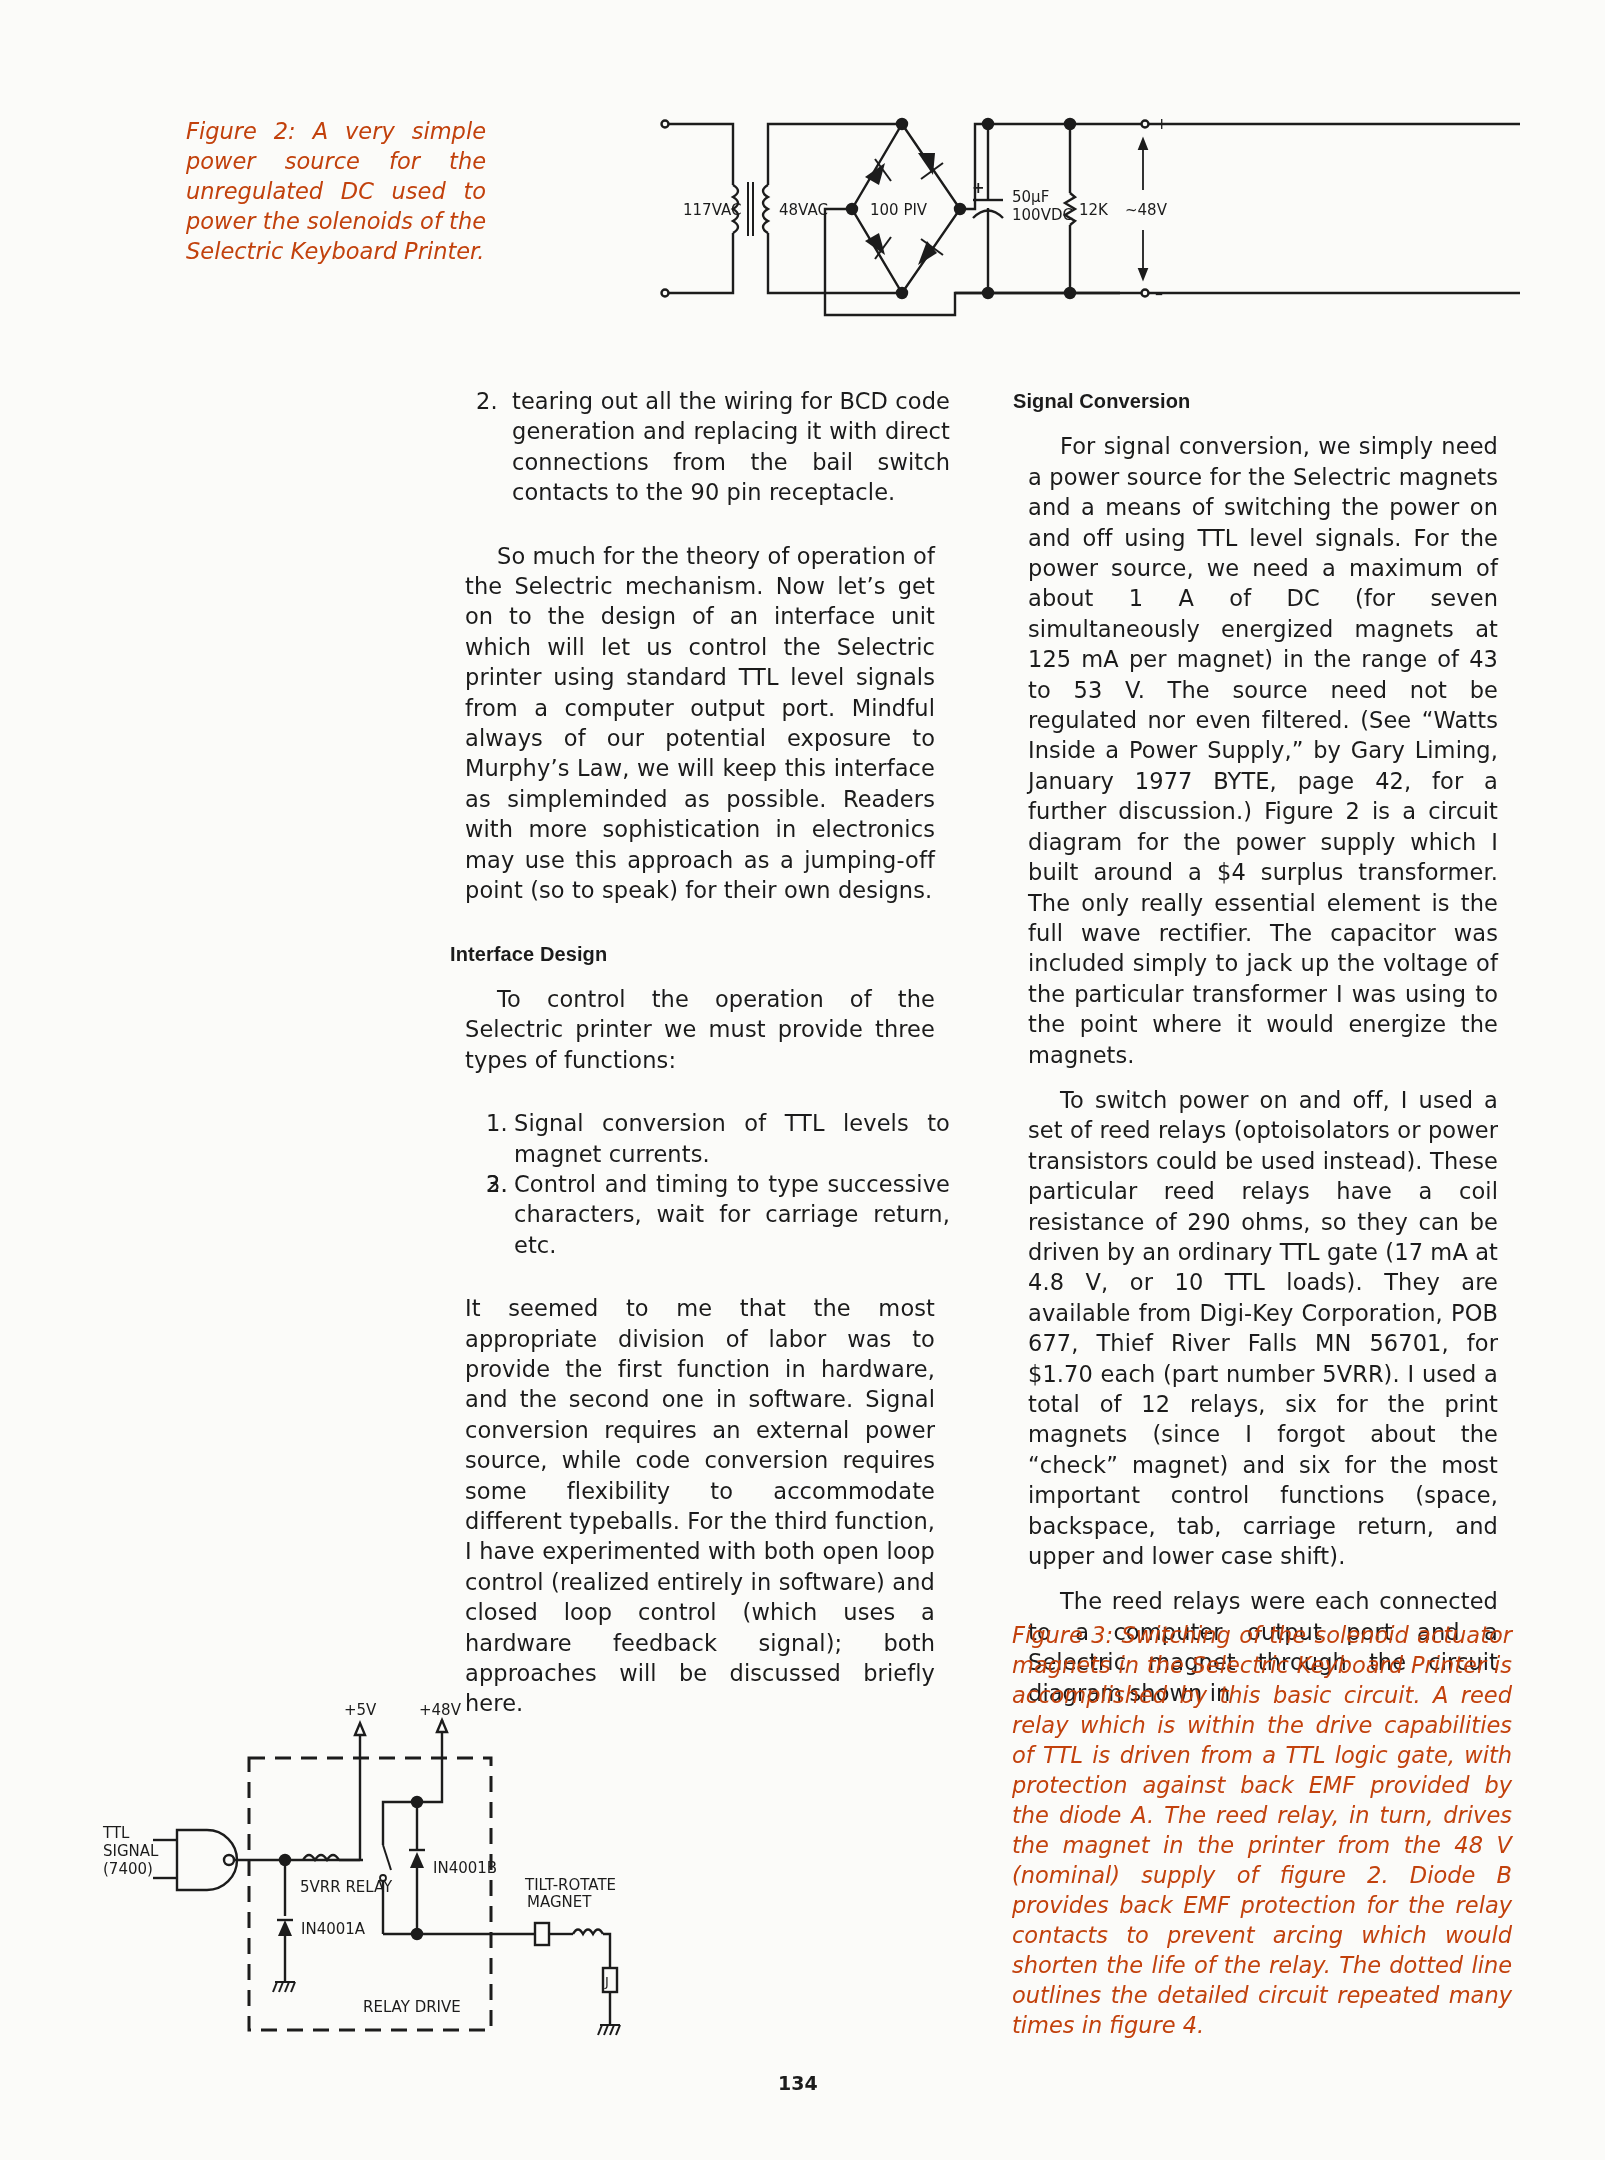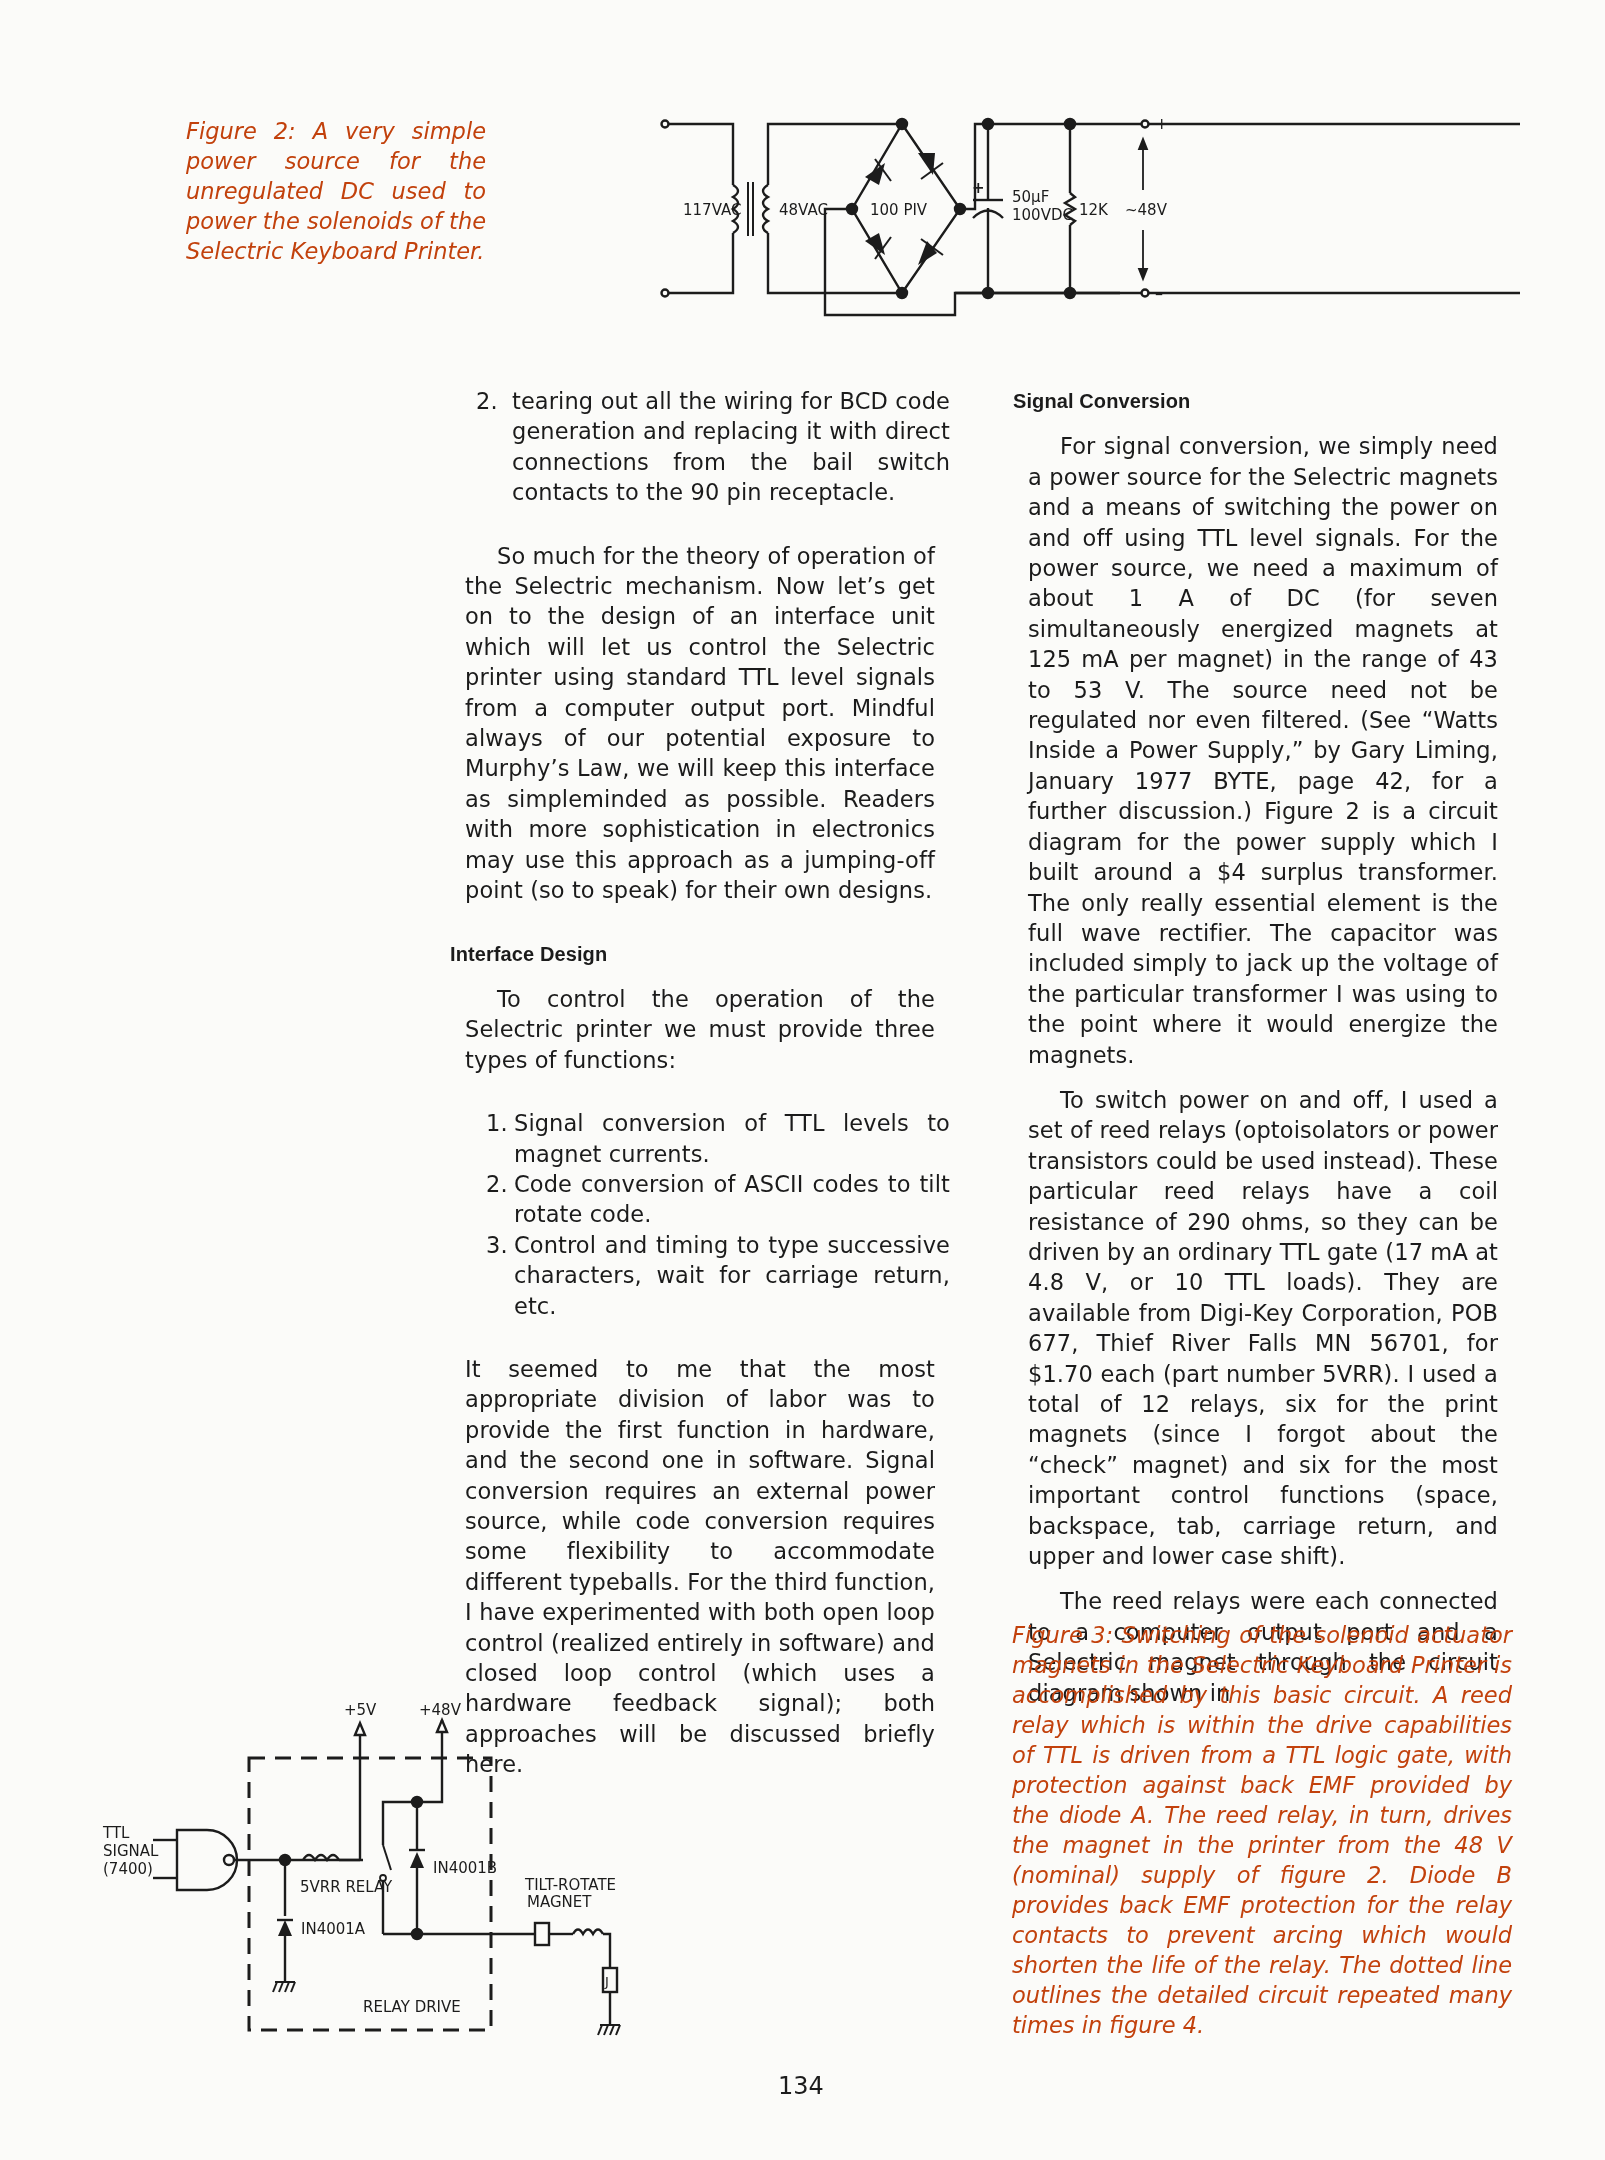--- a/index.html
+++ b/index.html
@@ -17,21 +17,21 @@
     letter-spacing:0.1px;
   }
   .col p { margin:15px; text-indent:32px; }
   .col p.noindent { text-indent:0; }
   .col h3 { font-size:20px; font-weight:normal; margin:0 0 10px 0; font-family:Liberation Sans, sans-serif; font-weight:600;}
   .olist { margin:0; padding:0; list-style:none; }
   .olist li { position:relative; padding-left:38px; }
   .olist li .num { position:absolute; left:0; top:0; }
   .gap { height:18px; }
   svg text { font-family:"DejaVu Sans", sans-serif; fill:#1c1c1c; }
-  .pagenum { font-weight:normal; font-size:24px; }
+  .pagenum { font-weight:bold; font-size:19px; }
 </style>
 </head>
 <body>
 
 <div class="abs caption" style="left:186px; top:116px; width:300px;">
   <span>Figure 2: A very simple power source for the unregulated DC used to power the solenoids of the Selectric Keyboard Printer.</span>
 </div>
 
 <svg class="abs" style="left:655px; top:105px;" width="870" height="220" viewBox="0 0 870 220" stroke="#1c1c1c" stroke-width="2.4" fill="none">
 
@@ -123,21 +123,20 @@
   <h3>Interface Design</h3>
   <p>To control the operation of the Selectric printer we must provide three types of functions:</p>
   <div class="gap"></div>
   <ol class="olist">
     <li style="padding-left:64px;">
       <span class="num" style="left:36px;">1.</span>
       <span>Signal conversion of TTL levels to magnet currents.</span>
     </li>
     <li style="padding-left:64px;">
       <span class="num" style="left:36px;">2.</span>
-      <span>Code conversion of ASCII codes to tilt rotate code.</span>
     </li>
     <li style="padding-left:64px;">
       <span class="num" style="left:36px;">3.</span>
       <span>Control and timing to type successive characters, wait for carriage return, etc.</span>
     </li>
   </ol>
   <div class="gap"></div>
   <p class="noindent">It seemed to me that the most appropriate division of labor was to provide the first function in hardware, and the second one in software. Signal conversion requires an external power source, while code conversion requires some flexibility to accommodate different typeballs. For the third function, I have experimented with both open loop control (realized entirely in software) and closed loop control (which uses a hardware feedback signal); both approaches will be discussed briefly here.</p>
 </div>
 

